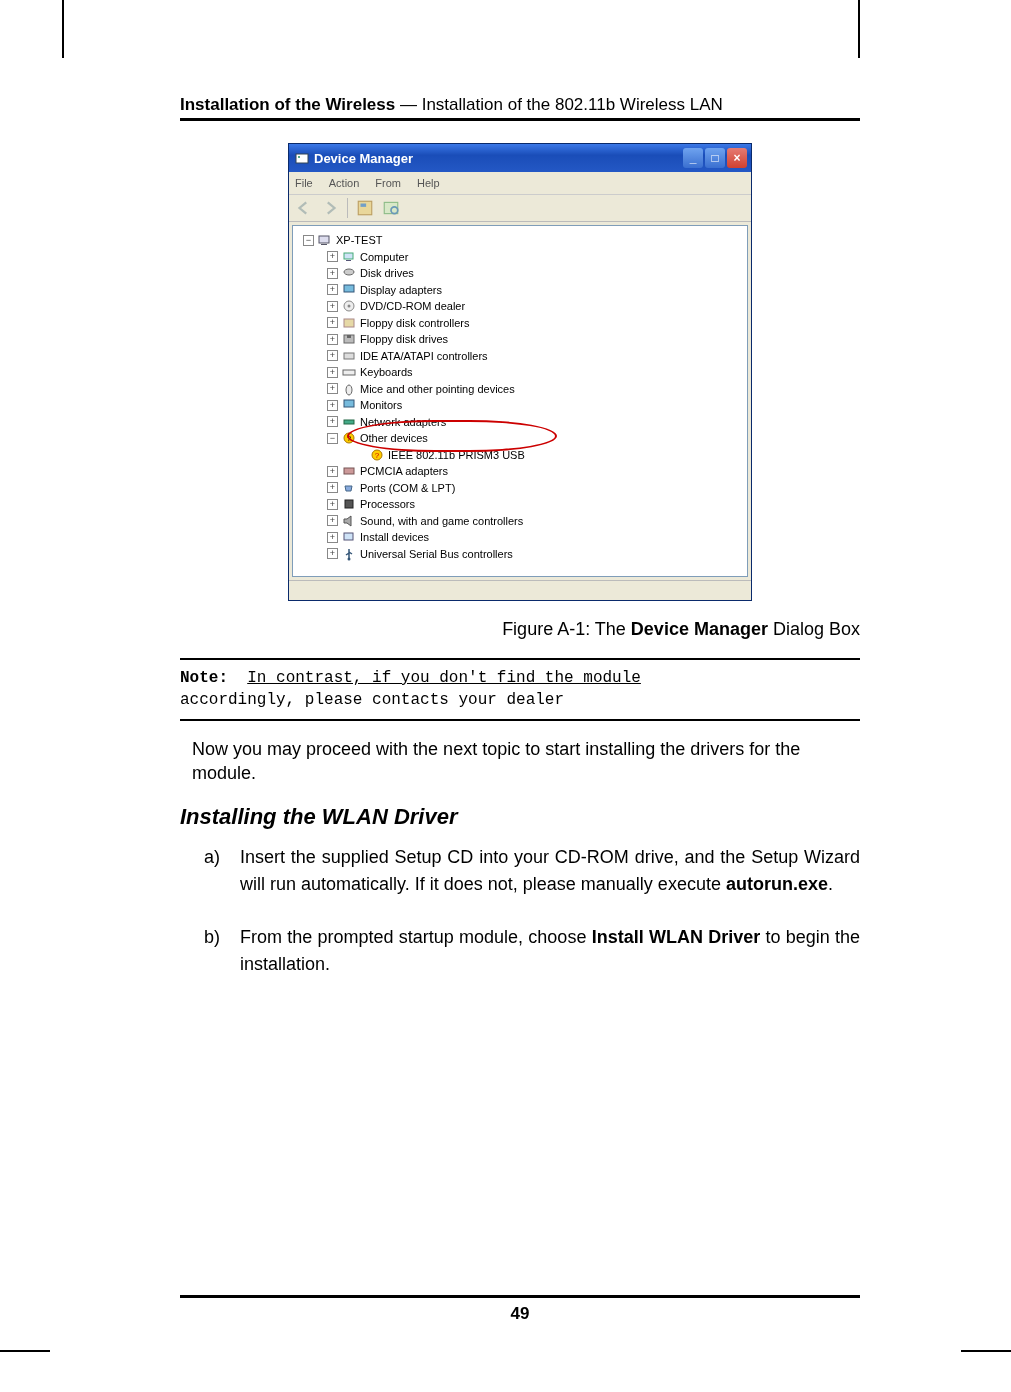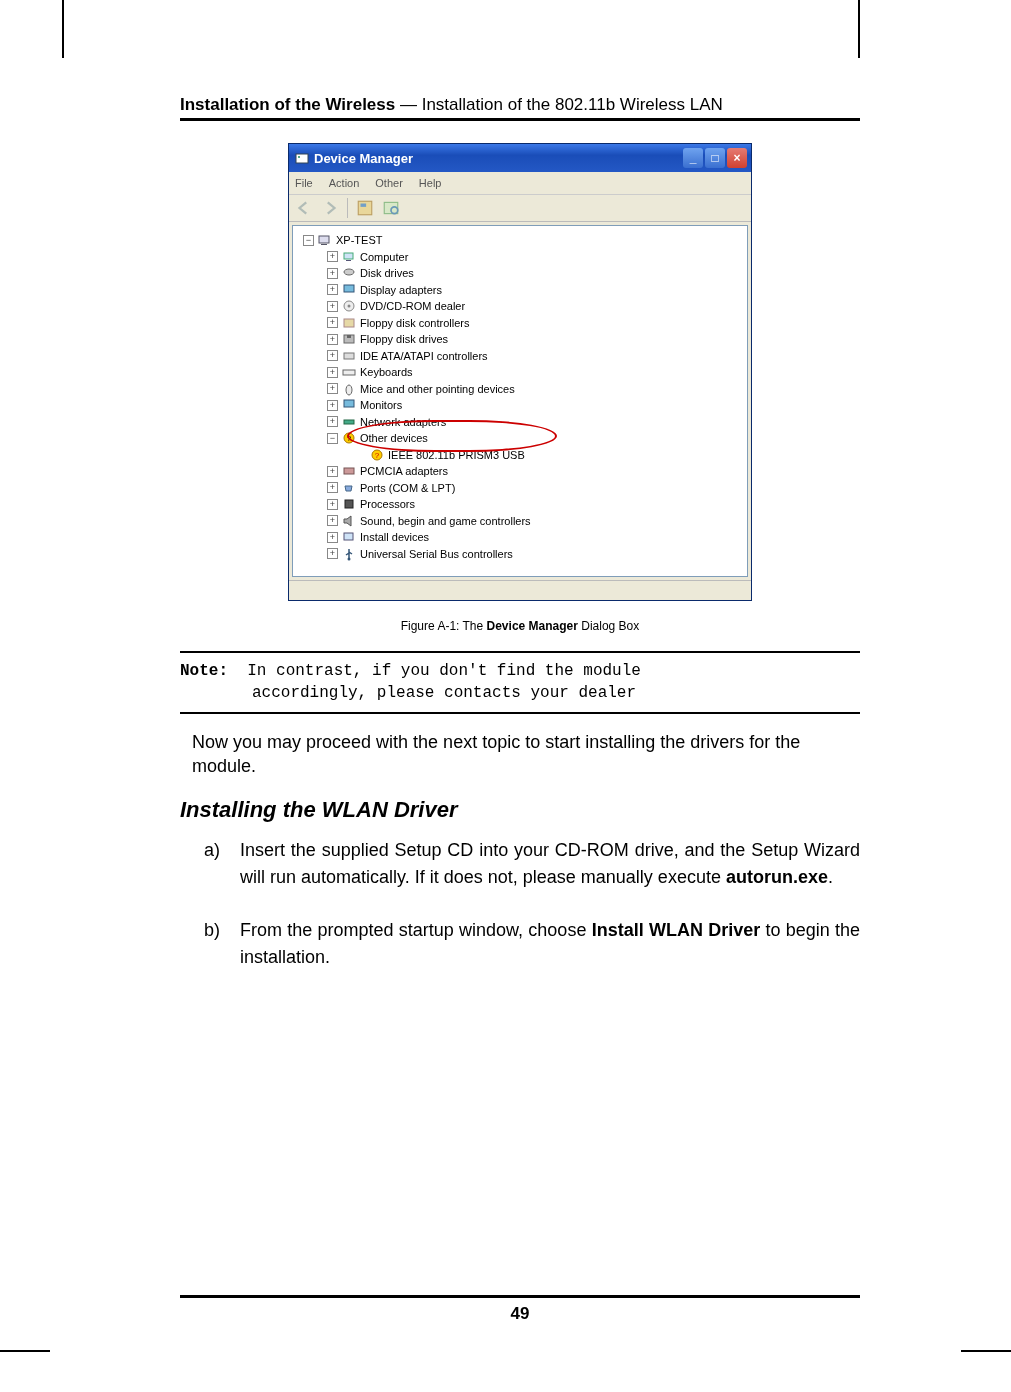--- a/index.html
+++ b/index.html
@@ -111,25 +111,25 @@
       position: absolute;
       border: 2px solid #c00;
       border-radius: 50% / 60%;
       width: 210px;
       height: 32px;
       left: 34px;
       top: -10px;
       pointer-events: none;
     }
     .statusbar { height: 20px; background: #ece9d8; border-top: 1px solid #bbb; }
-    .figure-caption { text-align: center; font-size: 12px; margin: 8px 0 18px 0; }
+    .figure-caption { text-align: right; font-size: 18px; margin: 8px 0 18px 0; }
     .note-block { font-family: 'Courier New', monospace; font-size: 16px; line-height: 1.35; margin: 6px 0; }
     .note-label { font-weight: bold; }
-    .note-text { display: inline; }
-    .note-cont { margin-left: 72px; display: block; }
+    .note-text { display: inline; text-decoration: underline; }
+    .note-cont { display: block; }
     .body-text { font-size: 18px; line-height: 1.35; margin: 16px 12px; }
     .section-heading { font-size: 22px; font-style: italic; font-weight: bold; margin: 18px 0 14px 0; }
     .list-item { display: flex; margin: 0 0 26px 24px; font-size: 18px; line-height: 1.5; }
     .list-letter { width: 36px; flex-shrink: 0; }
     .list-body { flex: 1; text-align: justify; }
     .footer-area {
       position: absolute;
       bottom: 68px;
       left: 180px;
       width: 680px;
@@ -164,21 +164,21 @@
         <span class="titlebar-text">Device Manager</span>
         <div class="titlebar-btns">
           <div class="tb-btn tb-min">_</div>
           <div class="tb-btn tb-max">□</div>
           <div class="tb-btn tb-close">×</div>
         </div>
       </div>
       <div class="menubar">
         <span>File</span>
         <span>Action</span>
-        <span>Other</span>
+        <span>From</span>
         <span>Help</span>
       </div>
       <div class="toolbar">
         <span class="tb-icon">
             <svg class="icon" viewBox="0 0 16 16">
               <path d="M10 3 L4 8 L10 13" fill="none" stroke="#9aa" stroke-width="2"></path>
             </svg>
           </span>
         <span class="tb-icon">
             <svg class="icon" viewBox="0 0 16 16">
@@ -379,21 +379,21 @@
                 <span>Processors</span>
               </div>
             <div class="tree-item">
                 <span class="indent" style="width:14px;"></span>
                 <span class="expander">+</span>
                 <span class="node-icon">
                   <svg class="icon" viewBox="0 0 14 14">
                     <path d="M2 5 L5 5 L9 2 L9 12 L5 9 L2 9 Z" fill="#aaa" stroke="#555"></path>
                   </svg>
                 </span>
-                <span>Sound, begin and game controllers</span>
+                <span>Sound, with and game controllers</span>
               </div>
             <div class="tree-item">
                 <span class="indent" style="width:14px;"></span>
                 <span class="expander">+</span>
                 <span class="node-icon">
                   <svg class="icon" viewBox="0 0 14 14">
                     <rect x="2" y="3" width="9" height="7" fill="#cfe3f7" stroke="#557"></rect>
                   </svg>
                 </span>
                 <span>Install devices</span>
@@ -434,21 +434,21 @@
   <div class="list-item">
     <div class="list-letter">a)</div>
     <div class="list-body">
       <span>Insert the supplied Setup CD into your CD-ROM drive, and the Setup Wizard will run automatically. If it does not, please manually execute </span><b>autorun.exe</b><span>.</span>
     </div>
   </div>
 
   <div class="list-item">
     <div class="list-letter">b)</div>
     <div class="list-body">
-      <span>From the prompted startup window, choose </span><b>Install WLAN Driver</b><span> to begin the installation.</span>
+      <span>From the prompted startup module, choose </span><b>Install WLAN Driver</b><span> to begin the installation.</span>
     </div>
   </div>
 
 </div>
 
 <div class="footer-area">
   <hr class="hr-footer">
   <div class="page-number">49</div>
 </div>
 

